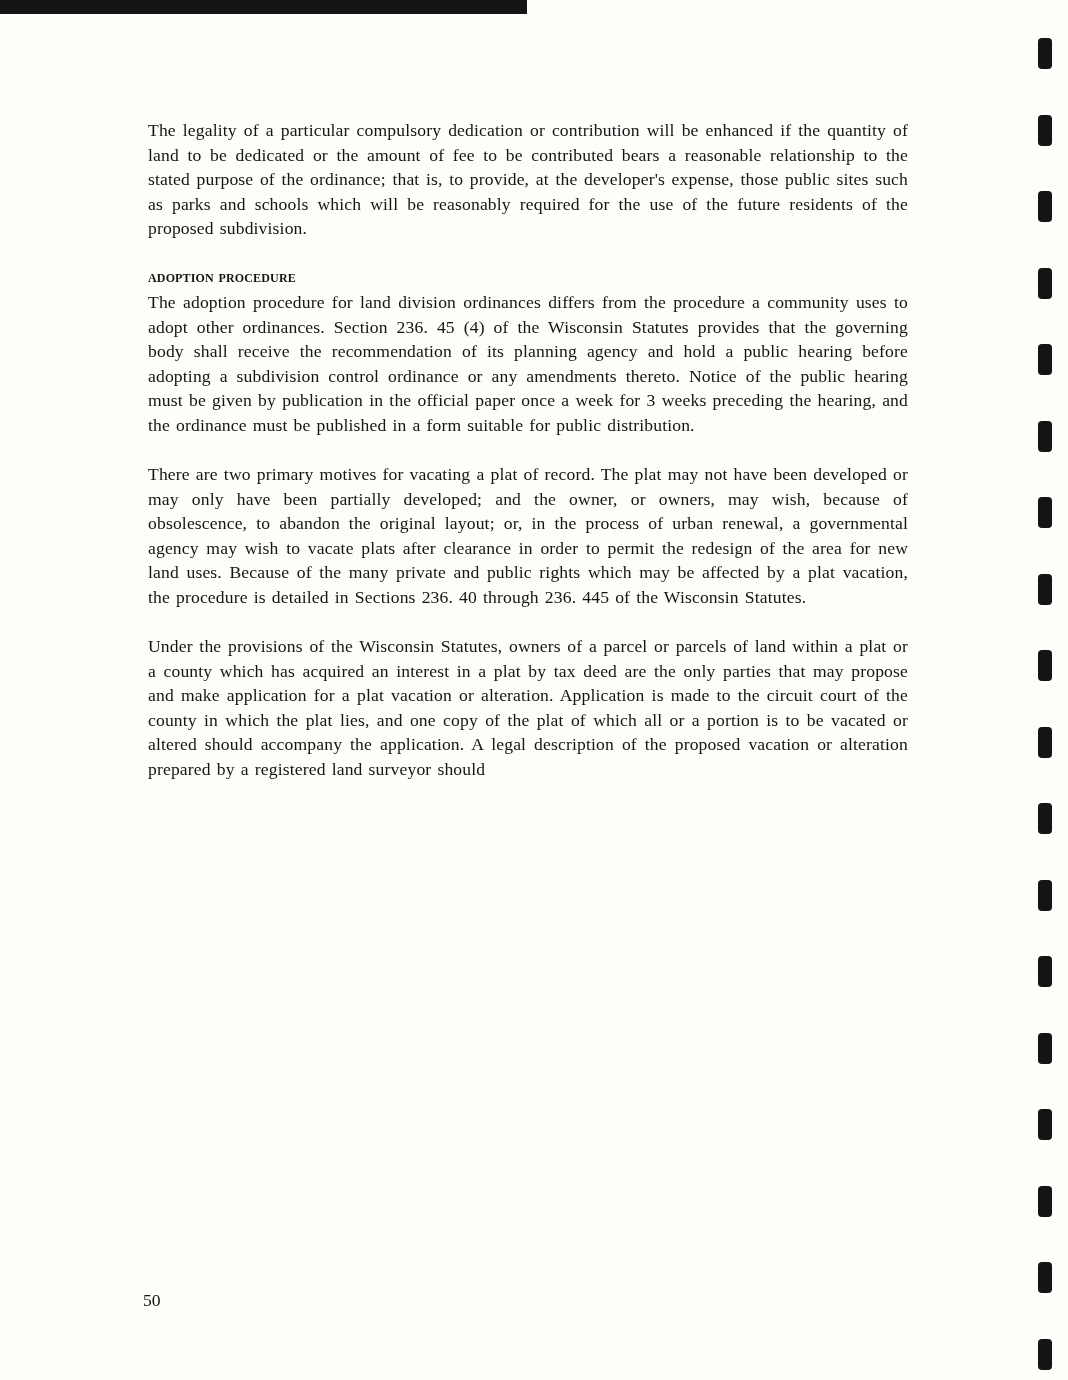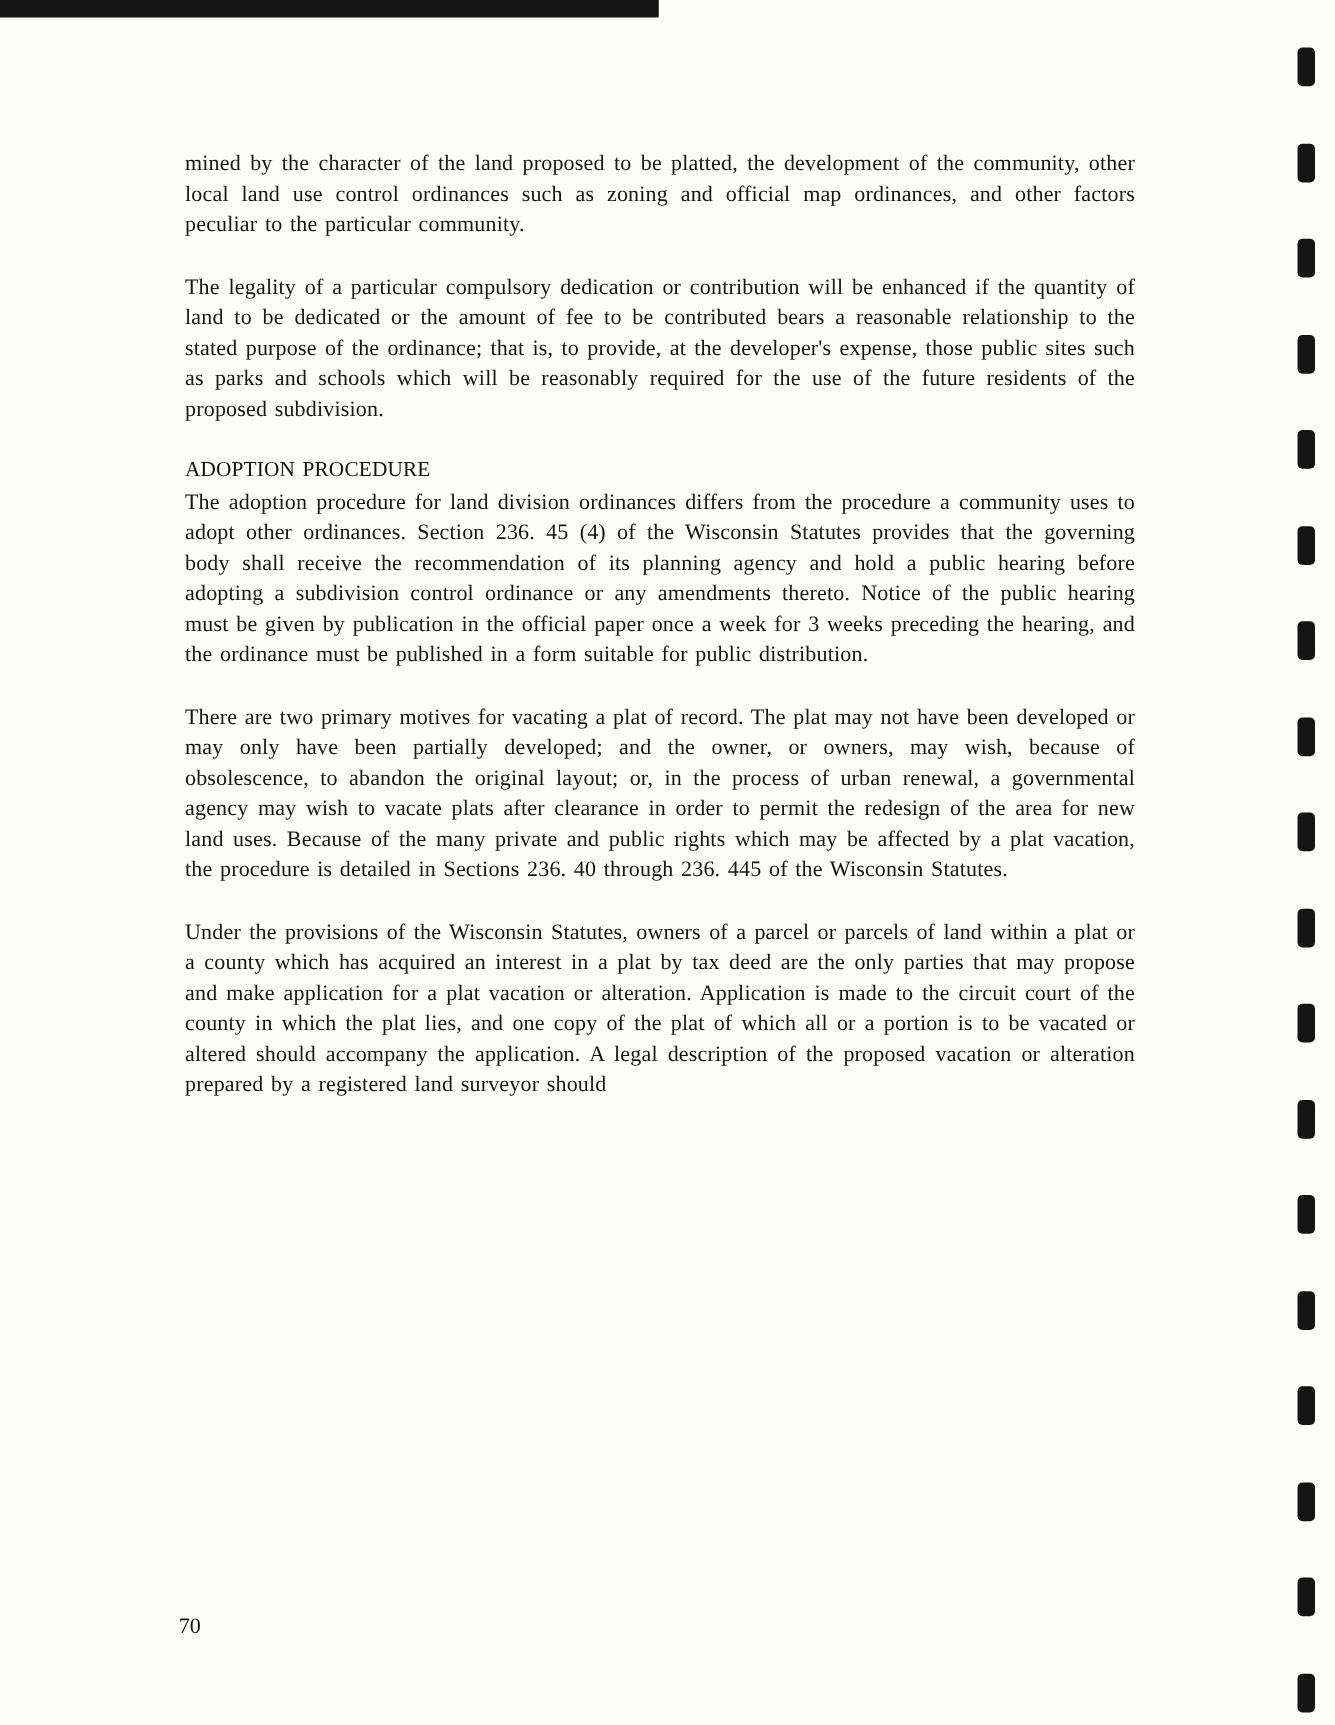--- a/index.html
+++ b/index.html
@@ -48,22 +48,22 @@
     font-size: 17.6px;
     line-height: 24.5px;
     text-align: justify;
     letter-spacing: 0.15px;
     word-spacing: 1.5px;
   }
   .text-block p {
     margin: 0 0 25px 0;
   }
   .section-heading {
-    font-size: 17px;
-    font-weight: normal;
+    font-size: 12px;
+    font-weight: bold;
     line-height: 24.5px;
     text-align: left;
   }
   .page-number {
     position: absolute;
     left: 143px;
     top: 1290px;
     font-size: 17.6px;
   }
 </style>
@@ -90,34 +90,33 @@
       <div class="binding-mark" style="top: 956px;"></div>
       <div class="binding-mark" style="top: 1032.5px;"></div>
       <div class="binding-mark" style="top: 1109px;"></div>
       <div class="binding-mark" style="top: 1185.5px;"></div>
       <div class="binding-mark" style="top: 1262px;"></div>
       <div class="binding-mark" style="top: 1338.5px;"></div>
     </div>
 
   <div class="text-block">
 
-    <p>mined by the character of the land proposed to be platted, the development of the community, other local land use control ordinances such as zoning and official map ordinances, and other factors peculiar to the particular community.</p>
 
     <p>The legality of a particular compulsory dedication or contribution will be enhanced if the quantity of land to be dedicated or the amount of fee to be contributed bears a reasonable relationship to the stated purpose of the ordinance; that is, to provide, at the developer's expense, those public sites such as parks and schools which will be reasonably required for the use of the future residents of the proposed subdivision.</p>
 
 
     <div class="section">
       <div class="section-heading">ADOPTION PROCEDURE</div>
       <p>The adoption procedure for land division ordinances differs from the procedure a community uses to adopt other ordinances. Section 236. 45 (4) of the Wisconsin Statutes provides that the governing body shall receive the recommendation of its planning agency and hold a public hearing before adopting a subdivision control ordinance or any amendments thereto. Notice of the public hearing must be given by publication in the official paper once a week for 3 weeks preceding the hearing, and the ordinance must be published in a form suitable for public distribution.</p>
     </div>
 
     <div class="section">
     </div>
 
     <p>There are two primary motives for vacating a plat of record. The plat may not have been developed or may only have been partially developed; and the owner, or owners, may wish, because of obsolescence, to abandon the original layout; or, in the process of urban renewal, a governmental agency may wish to vacate plats after clearance in order to permit the redesign of the area for new land uses. Because of the many private and public rights which may be affected by a plat vacation, the procedure is detailed in Sections 236. 40 through 236. 445 of the Wisconsin Statutes.</p>
 
     <p>Under the provisions of the Wisconsin Statutes, owners of a parcel or parcels of land within a plat or a county which has acquired an interest in a plat by tax deed are the only parties that may propose and make application for a plat vacation or alteration. Application is made to the circuit court of the county in which the plat lies, and one copy of the plat of which all or a portion is to be vacated or altered should accompany the application. A legal description of the proposed vacation or alteration prepared by a registered land surveyor should</p>
 
   </div>
 
-  <div class="page-number">70</div>
+  <div class="page-number">50</div>
 
 </div>
 
 </body></html>

